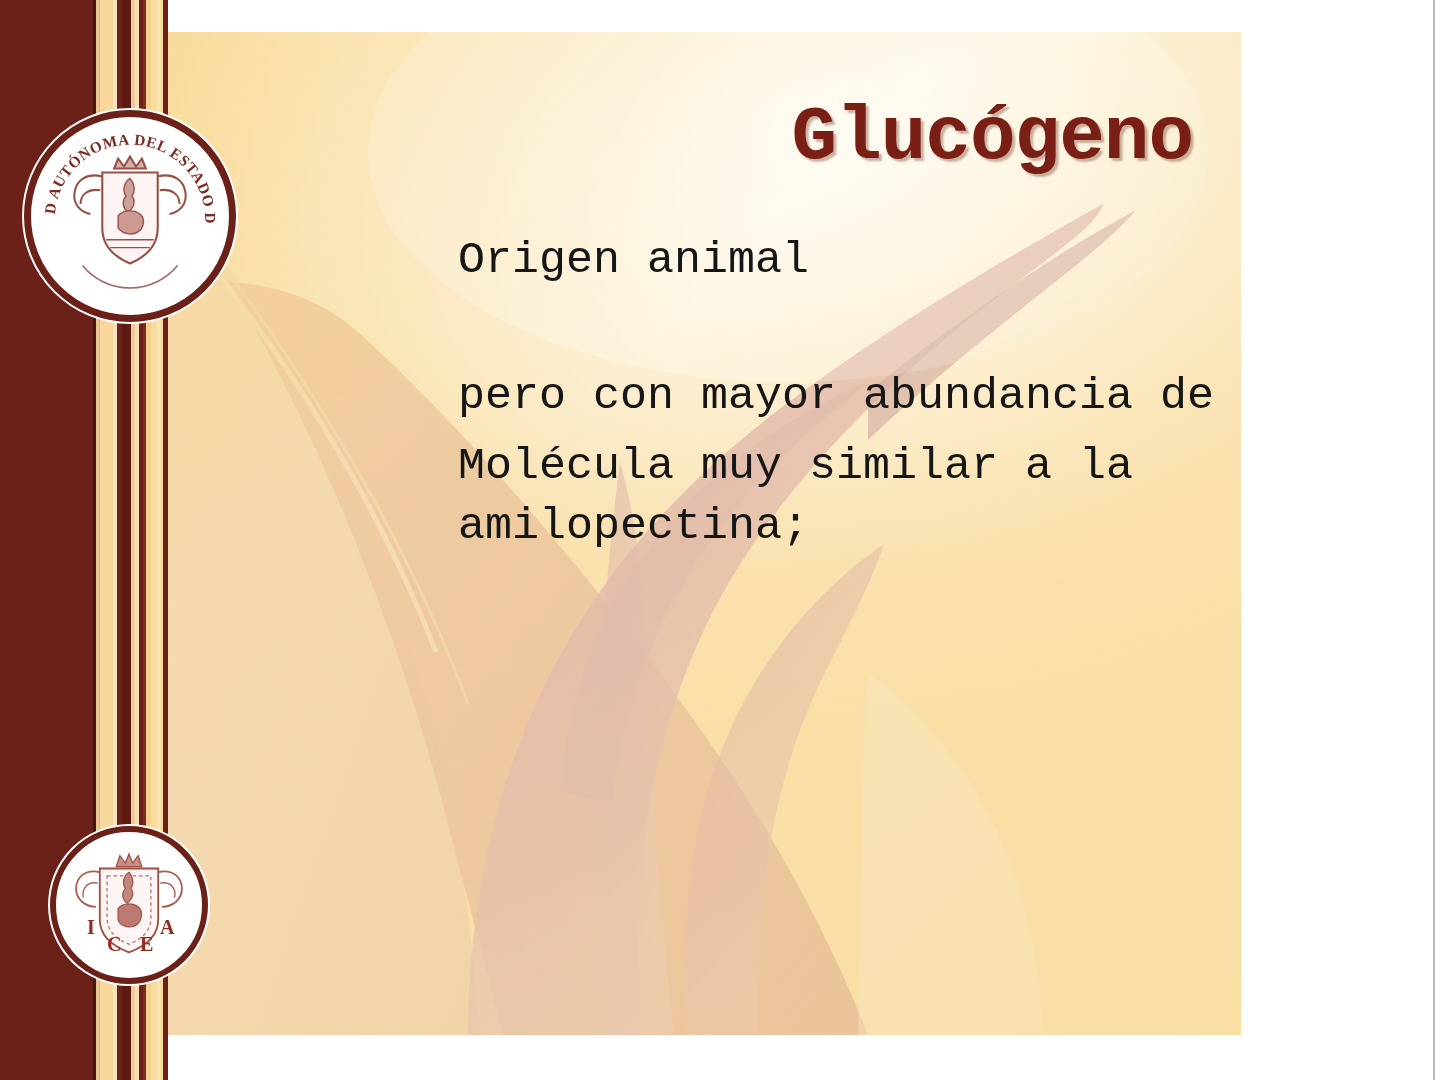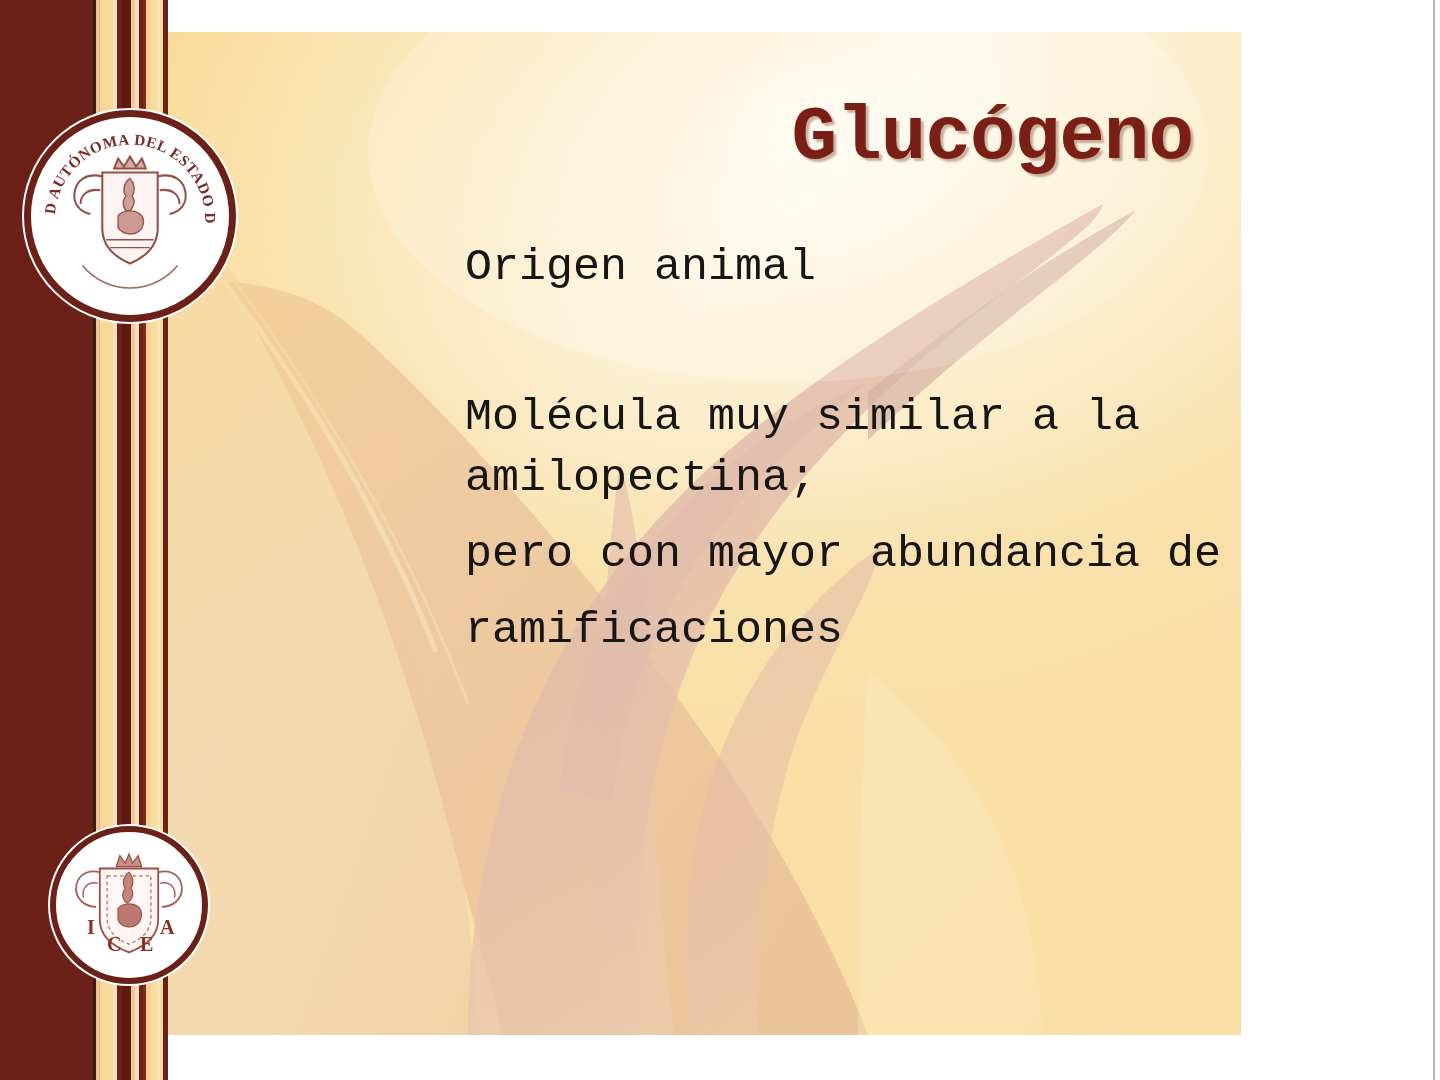--- a/index.html
+++ b/index.html
@@ -137,21 +137,21 @@
     position: absolute;
     left: 281px;
     top: 190px;
     width: 960px;
     font-size: 45px;
     line-height: 1.34;
     color: #161616;
     font-weight: normal;
   }
   .body-text p {
-    margin: 16px;
+    margin: 9px;
   }
   .body-text .gap {
     height: 58px;
   }
 
   
   .seal {
     position: absolute;
     border-radius: 50%;
     background: #ffffff;
@@ -269,23 +269,22 @@
                C 694,900 690,780 700,640 Z" fill="#f8e6c4" opacity="0.45"></path>
     </svg>
 
     <div class="panel-wash"></div>
 
     <div class="title">Glucógeno</div>
 
     <div class="body-text">
       <p>Origen animal</p>
       <div class="gap"></div>
+      <p>pero con mayor abundancia de</p>
       <p>Molécula muy similar a la amilopectina;</p>
-      <p>pero con mayor abundancia de</p>
-      <p>ramificaciones</p>
     </div>
   </div>
 
   <div class="seal seal-uaeh">
     <svg viewBox="0 0 200 200">
       <defs>
         <path id="arcTop" d="M 24,104 A 76,76 0 0 1 176,104"></path>
         <path id="arcBot" d="M 30,104 A 70,70 0 0 0 170,104"></path>
       </defs>
       <circle cx="100" cy="100" r="96" fill="#ffffff"></circle>

